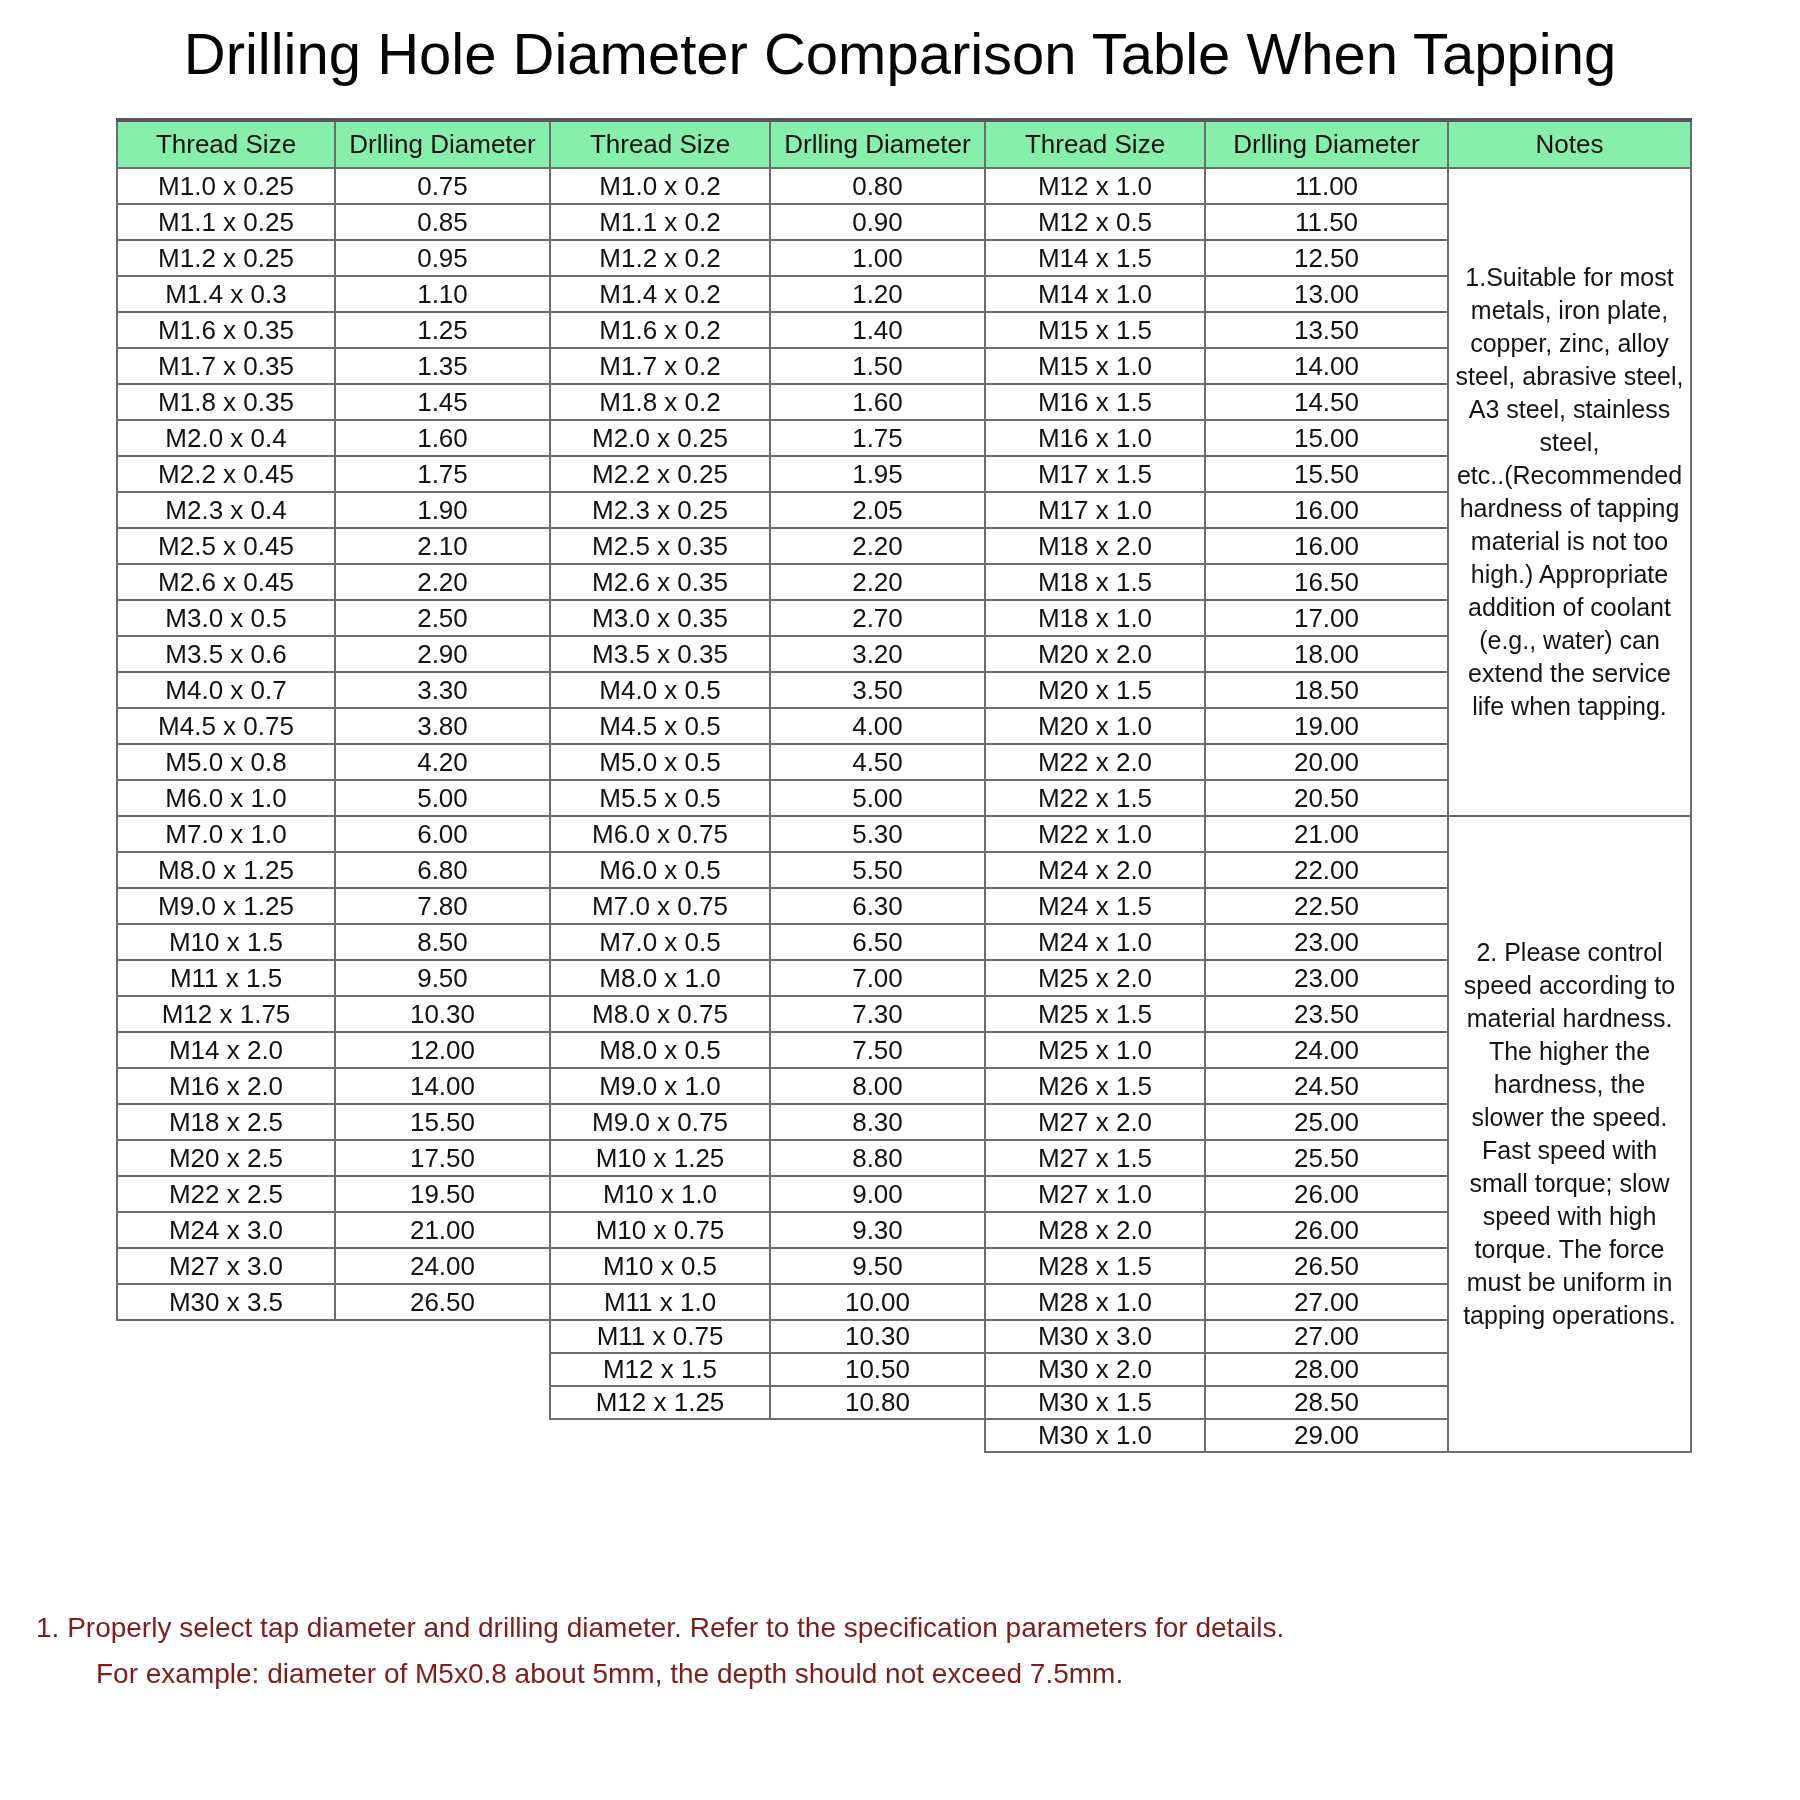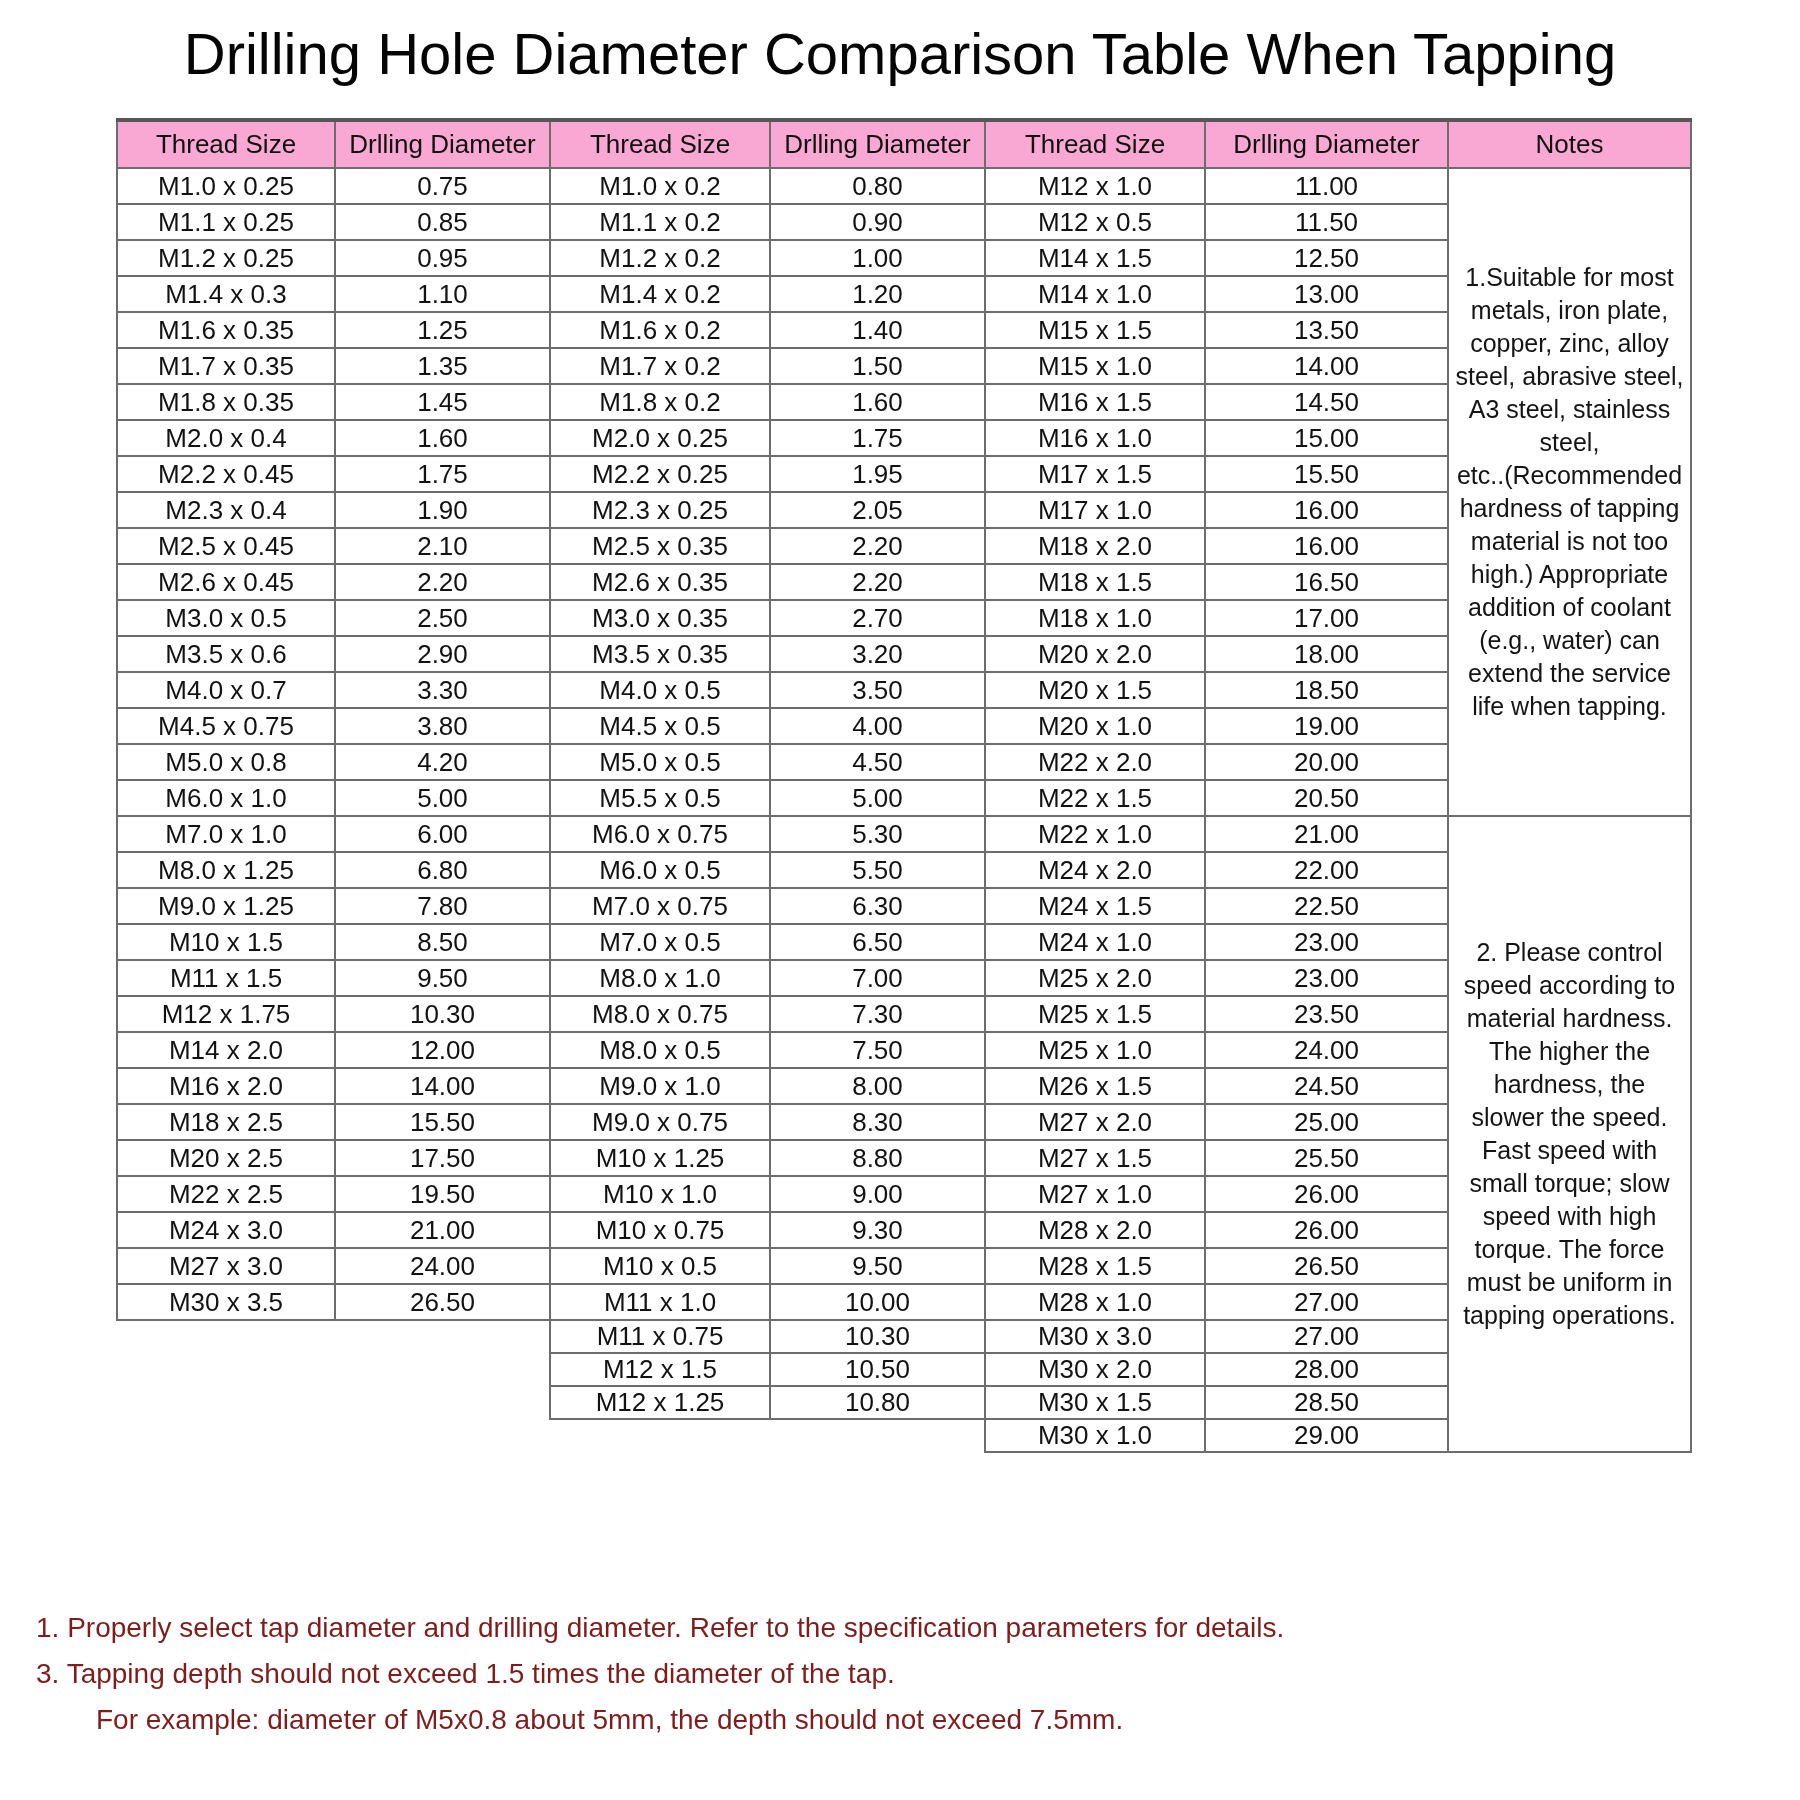--- a/index.html
+++ b/index.html
@@ -15,21 +15,21 @@
   table.spec{
     position:absolute;left:116px;top:118px;width:1574px;
     border-collapse:collapse;table-layout:fixed;
   }
   table.spec th, table.spec td{
     border:2px solid #6d6d6d;padding:0;margin:0;
     text-align:center;vertical-align:middle;
     font-size:26px;color:#121212;overflow:hidden;
   }
   table.spec th{
-    background:#f9a8d4;font-weight:normal;height:45px;
+    background:#86efac;font-weight:normal;height:45px;
     border-top:4px solid #575757;font-size:26px;color:#101010;
   }
   table.spec td.ghost{border:none;background:transparent;}
   table.spec td.notes-cell{
     font-size:25px;line-height:33px;white-space:pre-line;
     vertical-align:middle;color:#141414;
   }
   tr.r40{height:36px;padding-left:44px;}
   tr.r33{height:33px;}
   tr.r32{height:32px;}
@@ -382,15 +382,14 @@
         <td class="ghost"></td>
         <td class="ghost"></td>
         <td class="ts">M30 x 1.0</td>
         <td class="dd">29.00</td>
       </tr>
     </tbody>
 </table>
 
 <div class="footnotes">
   <div class="footnote-line">1. Properly select tap diameter and drilling diameter. Refer to the specification parameters for details.</div>
-  <div class="footnote-line">3. Tapping depth should not exceed 1.5 times the diameter of the tap.</div>
   <div class="footnote-line indent">For example: diameter of M5x0.8 about 5mm, the depth should not exceed 7.5mm.</div>
 </div>
 
 </body></html>

